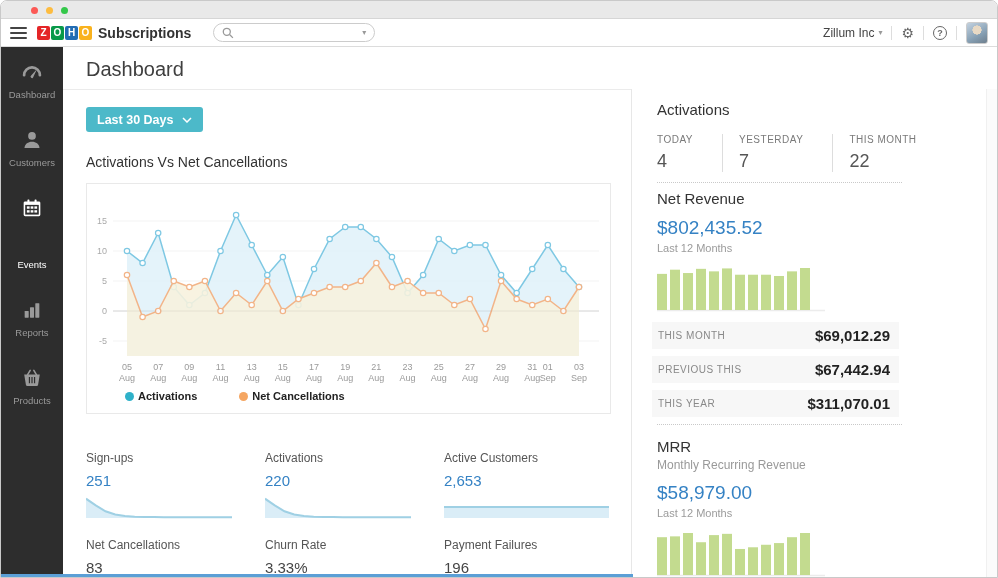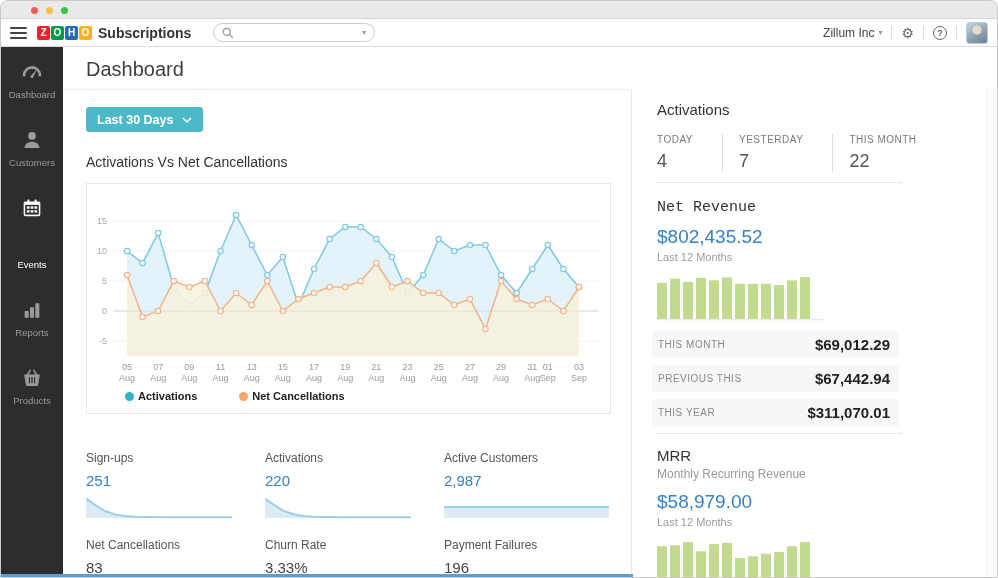--- a/index.html
+++ b/index.html
@@ -59,21 +59,21 @@
   
   .panel { position:absolute; left:630px; top:88px; width:356px; bottom:0; border-left:1px solid #e7e7e7; background:#fff; padding:12px 0 0 25px; overflow:hidden; }
   .p-title { font-size:15px; color:#333; }
   .p-stats { display:flex; margin-top:16px; }
   .p-cell { padding-right:29px; margin-right:16px; border-right:1px solid #ddd; min-width:58px; }
   .p-cell:last-child { border-right:none; }
   .p-cell .c-label { font-size:10px; color:#7a7a7a; letter-spacing:0.5px; white-space:nowrap; }
   .p-cell .c-value { font-size:18px; color:#555; margin-top:6px; }
   .dotted { border:none; border-top:1px dotted #c9c9c9; width:245px; }
   .dotted.m1 { margin-top:10px; } .dotted.m2 { margin-top:6px; }
-  .nr-title { margin-top:16px;font-family:Liberation Mono, monospace; }
+  .nr-title { margin-top:7px; }
   .amount { font-size:19px; color:#3582c4; margin-top:10px; }
   .period { font-size:11px; color:#9b9b9b; margin-top:3px; }
   .bars { display:block; margin-top:12px; }
   .rows { margin-top:10px; width:247px; margin-left:-5px; }
   .row { height:27px; background:#f7f7f7; margin-bottom:7px; display:flex; align-items:center; justify-content:space-between; padding:0 9px 0 6px; }
   .row .r-label { font-size:10px; color:#888; letter-spacing:0.5px; }
   .row .r-value { font-size:15px; font-weight:bold; color:#222; }
   .mrr-title { margin-top:13px; }
   .subtitle { font-size:12px; color:#999; margin-top:3px; }
 
@@ -325,21 +325,21 @@
       <div class="stat">
         <div class="s-label">Activations</div>
         <div class="s-value blue">220</div>
         <svg width="146" height="24">
             <path d="M0,2.6799999999999997L9.733333333333333,9.399999999999999L19.466666666666665,15.28L29.2,18.43L38.93333333333333,20.11L48.666666666666664,20.74L58.4,20.95L68.13333333333334,21.055L77.86666666666666,21.16L87.6,21.16L97.33333333333333,21.16L107.06666666666666,21.16L116.8,21.16L126.53333333333333,21.16L136.26666666666668,21.16L146,21.16L146,22L0,22Z" fill="#daedf7" stroke="none"></path>
             <path d="M0,2.6799999999999997L9.733333333333333,9.399999999999999L19.466666666666665,15.28L29.2,18.43L38.93333333333333,20.11L48.666666666666664,20.74L58.4,20.95L68.13333333333334,21.055L77.86666666666666,21.16L87.6,21.16L97.33333333333333,21.16L107.06666666666666,21.16L116.8,21.16L126.53333333333333,21.16L136.26666666666668,21.16L146,21.16" fill="none" stroke="#9fd0e4" stroke-width="2"></path>
           </svg>
       </div>
       <div class="stat">
         <div class="s-label">Active Customers</div>
-        <div class="s-value blue">2,987</div>
+        <div class="s-value blue">2,653</div>
         <svg width="165" height="24">
             <path d="M0,11.079999999999998L11,11.079999999999998L22,11.079999999999998L33,11.079999999999998L44,11.079999999999998L55,11.079999999999998L66,11.079999999999998L77,11.079999999999998L88,11.079999999999998L99,11.079999999999998L110,11.079999999999998L121,11.079999999999998L132,11.079999999999998L143,11.079999999999998L154,11.079999999999998L165,11.079999999999998L165,22L0,22Z" fill="#daedf7" stroke="none"></path>
             <path d="M0,11.079999999999998L11,11.079999999999998L22,11.079999999999998L33,11.079999999999998L44,11.079999999999998L55,11.079999999999998L66,11.079999999999998L77,11.079999999999998L88,11.079999999999998L99,11.079999999999998L110,11.079999999999998L121,11.079999999999998L132,11.079999999999998L143,11.079999999999998L154,11.079999999999998L165,11.079999999999998" fill="none" stroke="#9fd0e4" stroke-width="2"></path>
           </svg>
       </div>
       <div class="stat">
         <div class="s-label">Net Cancellations</div>
         <div class="s-value dark">83</div>
       </div>
       <div class="stat">

